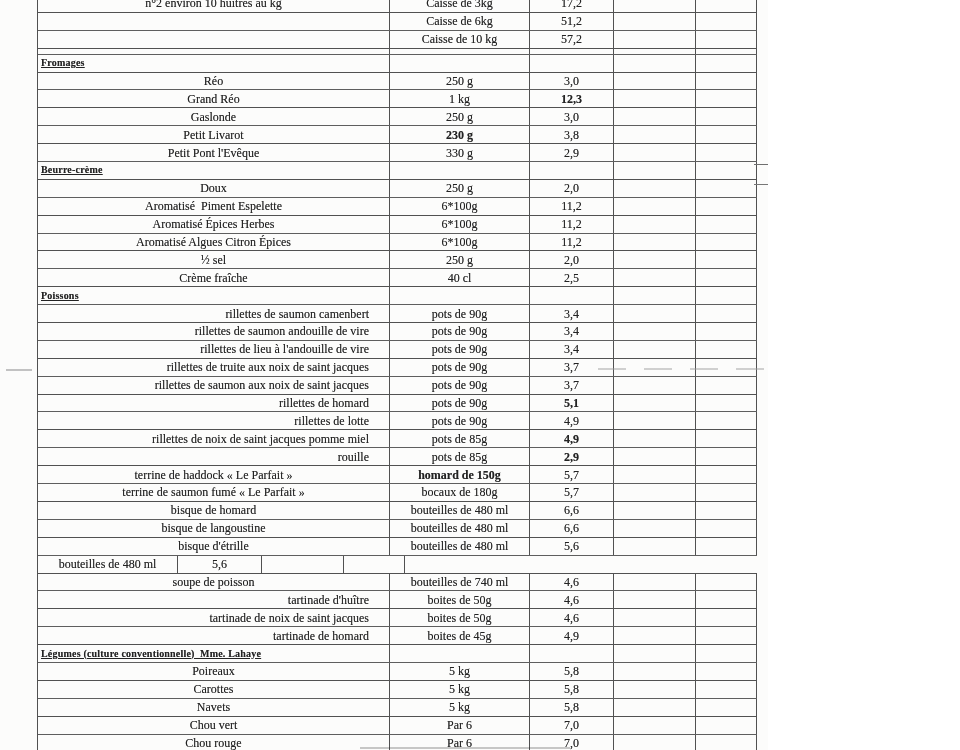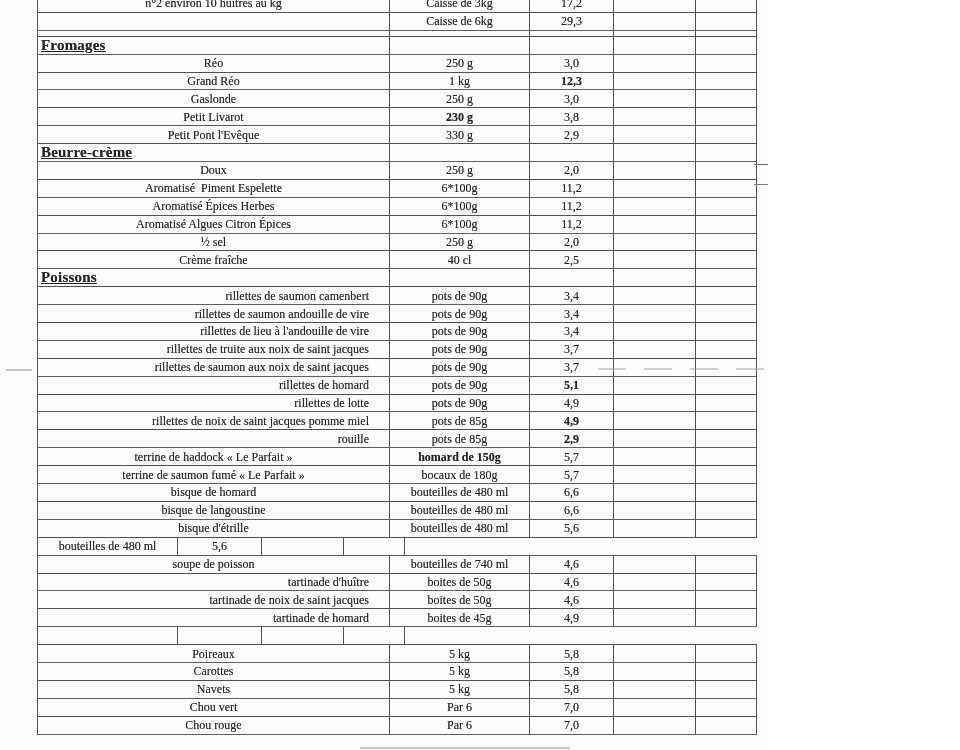--- a/index.html
+++ b/index.html
@@ -44,21 +44,21 @@
     font-size: 12px;
     line-height: 1;
     white-space: pre;
     text-shadow: 0 0 0.5px rgba(20,20,20,0.45);
   }
   .row.right .c0 { justify-content: flex-end; padding-right: 20px; }
   .row.section .c0 { justify-content: flex-start; padding-left: 3px; }
   .row.section .c0 span {
     font-weight: bold;
     text-decoration: underline;
-    font-size: 15px;
+    font-size: 10px;
     letter-spacing: 0.2px;
   }
   .cell span.b { font-weight: bold; }
   .artifact { position: absolute; pointer-events: none; }
   .a-line1 { left: 754px; top: 164px; width: 92px;  height: 1px; background: #6f6f6f; }
   .a-line2 { left: 754px; top: 184px; width: 96px;  height: 1px;
              background: repeating-linear-gradient(90deg,#777 0 58px,transparent 58px 66px,#8a8a8a 66px 96px); }
   .a-streak { left: 598px; top: 368px; width: 350px; height: 2px; opacity: .45;
              background: repeating-linear-gradient(90deg,#9a9a9a 0 28px,transparent 28px 46px); }
   .a-dashL { left: 6px;  top: 369px; width: 26px; height: 2px; background: #c2c2c2; }
@@ -82,21 +82,32 @@
         </div>
         <div class="cell c3"></div>
         <div class="cell c4"></div>
       </div>
       <div class="row item">
         <div class="cell c0"></div>
         <div class="cell c1">
           <span>Caisse de 6kg</span>
         </div>
         <div class="cell c2">
-          <span>29,3</span>
+          <span>51,2</span>
+        </div>
+        <div class="cell c3"></div>
+        <div class="cell c4"></div>
+      </div>
+      <div class="row item">
+        <div class="cell c0"></div>
+        <div class="cell c1">
+          <span>Caisse de 10 kg</span>
+        </div>
+        <div class="cell c2">
+          <span>57,2</span>
         </div>
         <div class="cell c3"></div>
         <div class="cell c4"></div>
       </div>
       <div class="row spacer">
         <div class="cell c0"></div>
         <div class="cell c1"></div>
         <div class="cell c2"></div>
         <div class="cell c3"></div>
         <div class="cell c4"></div>
@@ -509,20 +520,23 @@
         <div class="cell c1">
           <span>boites de 45g</span>
         </div>
         <div class="cell c2">
           <span>4,9</span>
         </div>
         <div class="cell c3"></div>
         <div class="cell c4"></div>
       </div>
       <div class="row section">
+        <div class="cell c0">
+          <span>Légumes (culture conventionnelle)  Mme. Lahaye</span>
+        </div>
         <div class="cell c1"></div>
         <div class="cell c2"></div>
         <div class="cell c3"></div>
         <div class="cell c4"></div>
       </div>
       <div class="row item">
         <div class="cell c0">
           <span>Poireaux</span>
         </div>
         <div class="cell c1">

